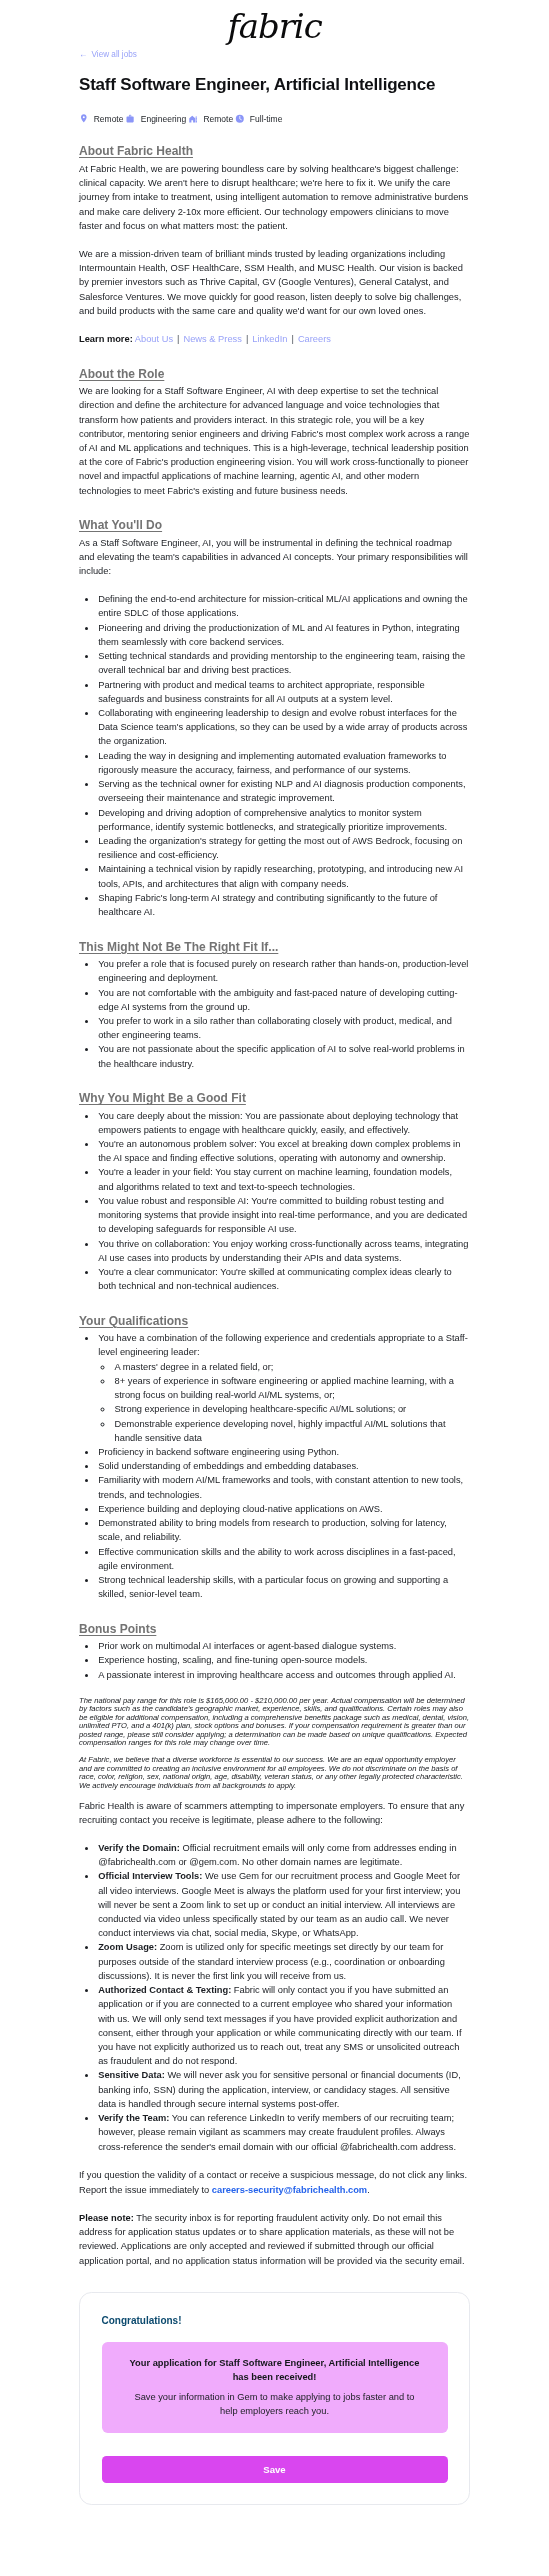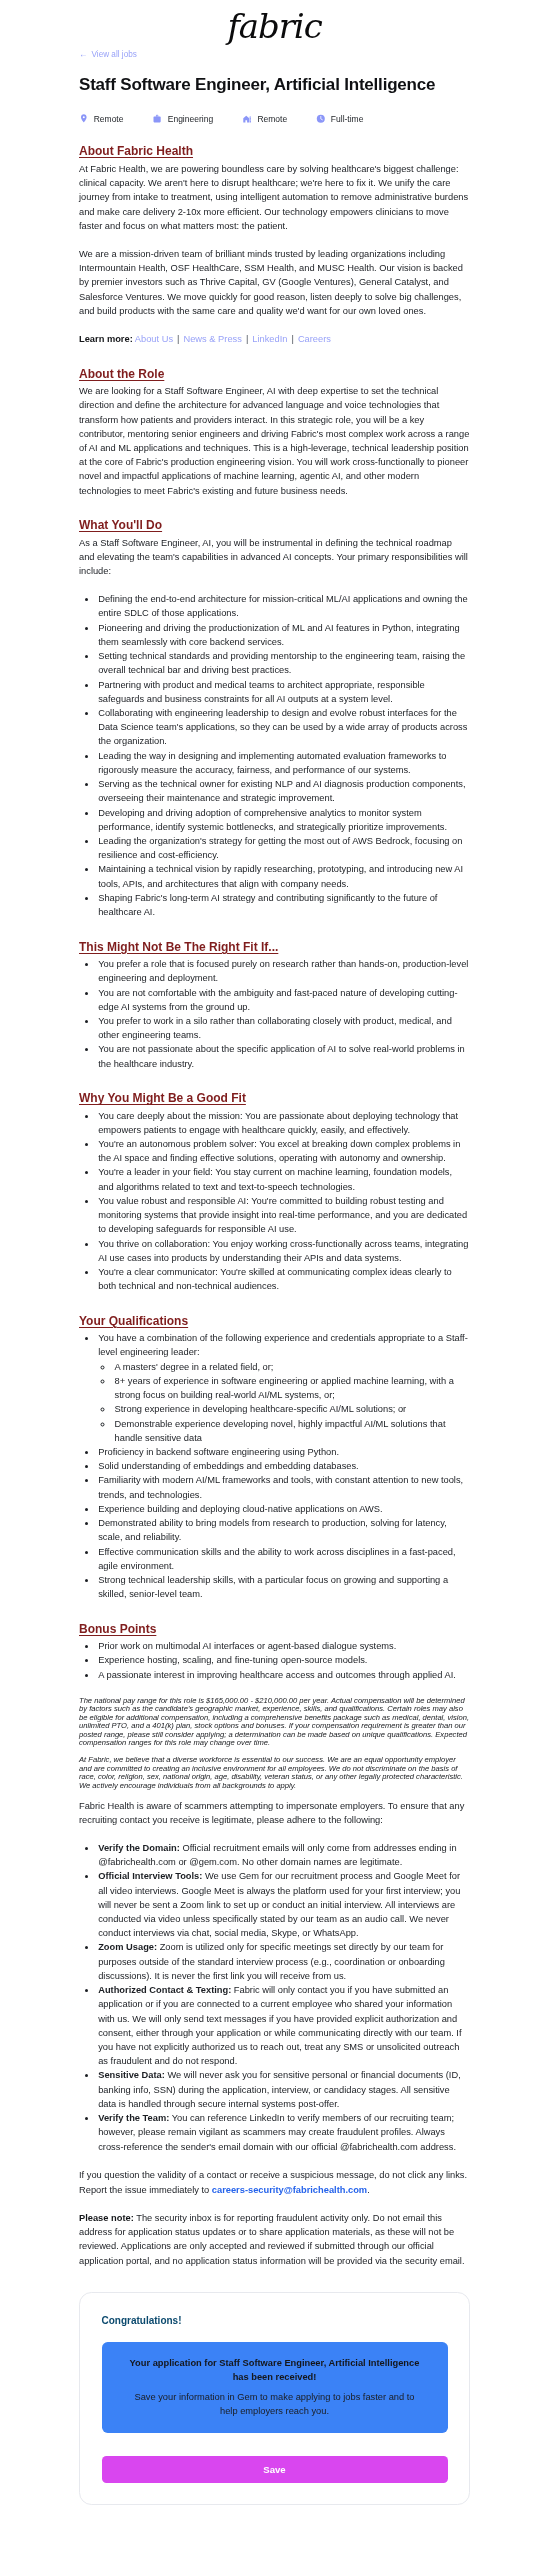--- a/index.html
+++ b/index.html
@@ -10,27 +10,27 @@
 
   .logo { text-align:center; font-family:"DejaVu Serif", serif; font-style:italic; font-weight:500;
           font-size:34px; letter-spacing:-1.1px; padding-top:6.8px; line-height:1.15; color:#0b0b0c; }
 
   .back-link { display:inline-flex; align-items:center; gap:4px; color:#98a2f8; font-size:8.2px;
                margin-top:3.4px; cursor:pointer; text-decoration:none; }
   .back-link .arrow { font-size:8.5px; }
 
   .job-title { font-size:17px; font-weight:700; line-height:1.32; letter-spacing:-0.2px; margin-top:14.7px; color:#101114; }
 
-  .tags { display:flex; align-items:center; gap:29px; margin-top:17px; }
+  .tags { display:flex; align-items:center; gap:2px; margin-top:17px; }
   .tag { display:flex; align-items:center; gap:5.1px; font-size:8.5px; font-weight:500; color:#23262b; }
   .tag svg { display:block; }
 
   .section { margin-top:3.4px; }
   .section-heading { font-size:12px; font-weight:700; text-decoration:underline; text-underline-offset:1.7px;
-                     margin:20.4px 0 3.4px 0; color:#7f1d1d; }
+                     margin:20.4px 0 3.4px 0; color:#737373; }
   .para { font-size:9.3px; line-height:1.53; margin:0 0 14px 0; color:#1b1e23; }
   .section .para:first-of-type { margin-top:1.1px; }
   .learn-more { font-size:9.3px; line-height:1.53; margin:1.1px 0 14px 0; }
   .learn-more b { color:#141619; }
   .learn-more a { color:#98a2f8; text-decoration:none; cursor:pointer; }
   .learn-more .sep { color:#4a5059; padding:0 4px; font-weight:400; }
 
   ul.bullets { margin:1.1px 0 14.7px 0; padding-left:17.5px; }
   ul.bullets li { font-size:9.3px; line-height:1.53; color:#1b1e23; padding-left:1.7px; }
   ul.bullets ul { list-style:circle; margin:0; padding-left:15.3px; }
@@ -200,21 +200,21 @@
 
     <p class="closing">
       <span>If you question the validity of a contact or receive a suspicious message, do not click any links. Report the issue immediately to </span><a>careers-security@fabrichealth.com</a><span>.</span>
     </p>
     <p class="closing">
       <b>Please note:</b><span> The security inbox is for reporting fraudulent activity only. Do not email this address for application status updates or to share application materials, as these will not be reviewed. Applications are only accepted and reviewed if submitted through our official application portal, and no application status information will be provided via the security email.</span>
     </p>
 
     <div class="congrats-card">
       <div class="congrats-title">Congratulations!</div>
-      <div class="congrats-box" style="background: #3b82f6;">
+      <div class="congrats-box" style="background: #f0abfc;">
         <div class="bold-line">Your application for Staff Software Engineer, Artificial Intelligence has been received!</div>
         <div class="sub-line">Save your information in Gem to make applying to jobs faster and to help employers reach you.</div>
       </div>
       <button class="save-button" style="background: #d946ef;">Save</button>
     </div>
 
     
   </div>
 </div>
 

